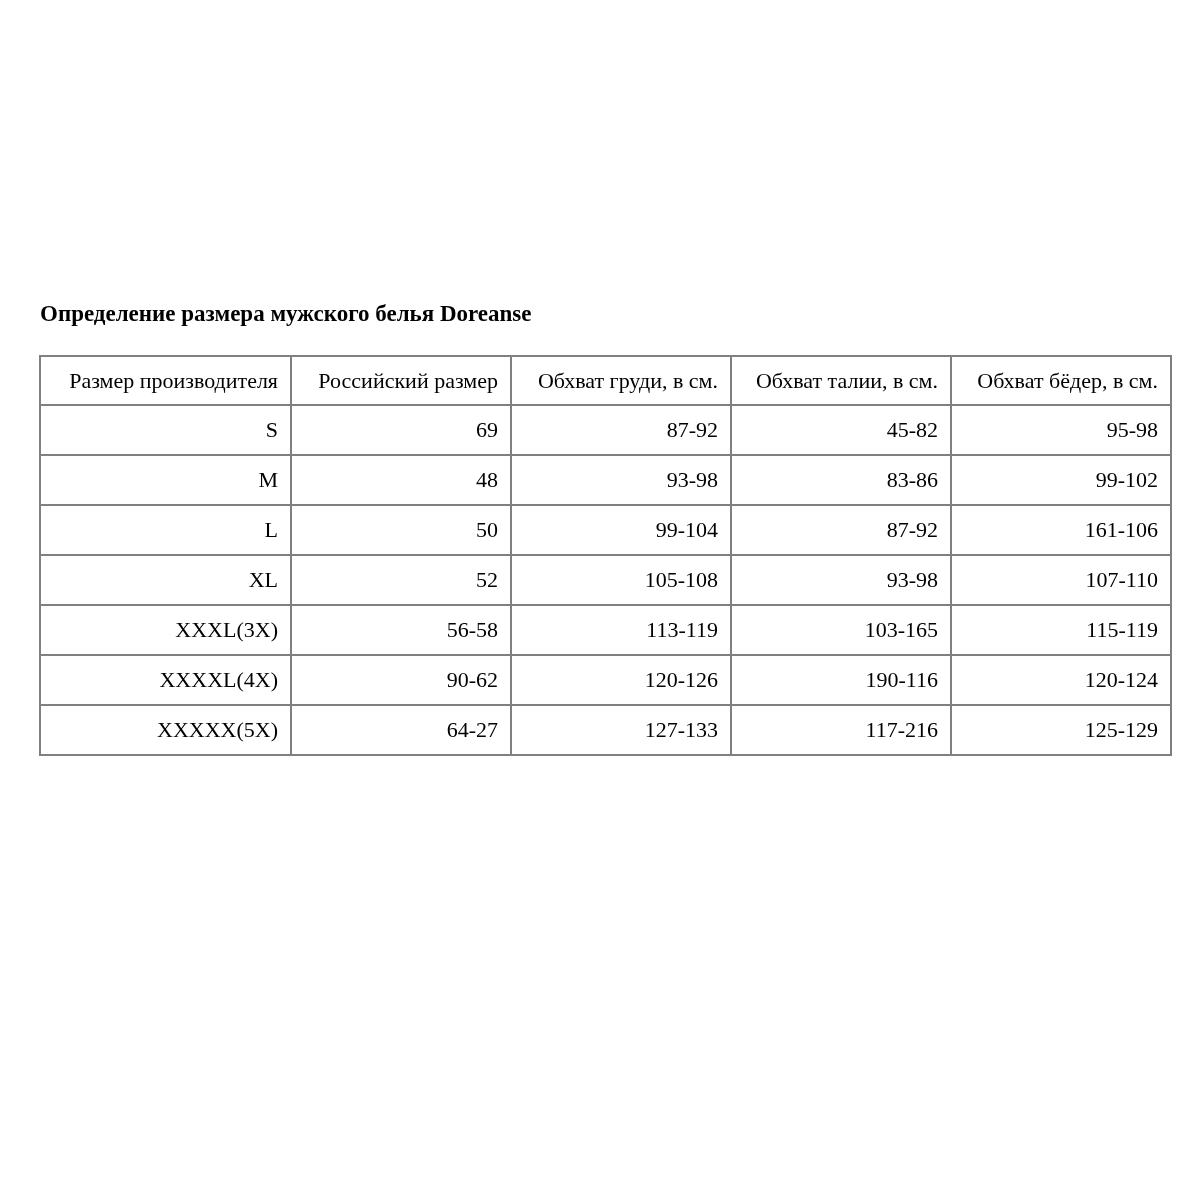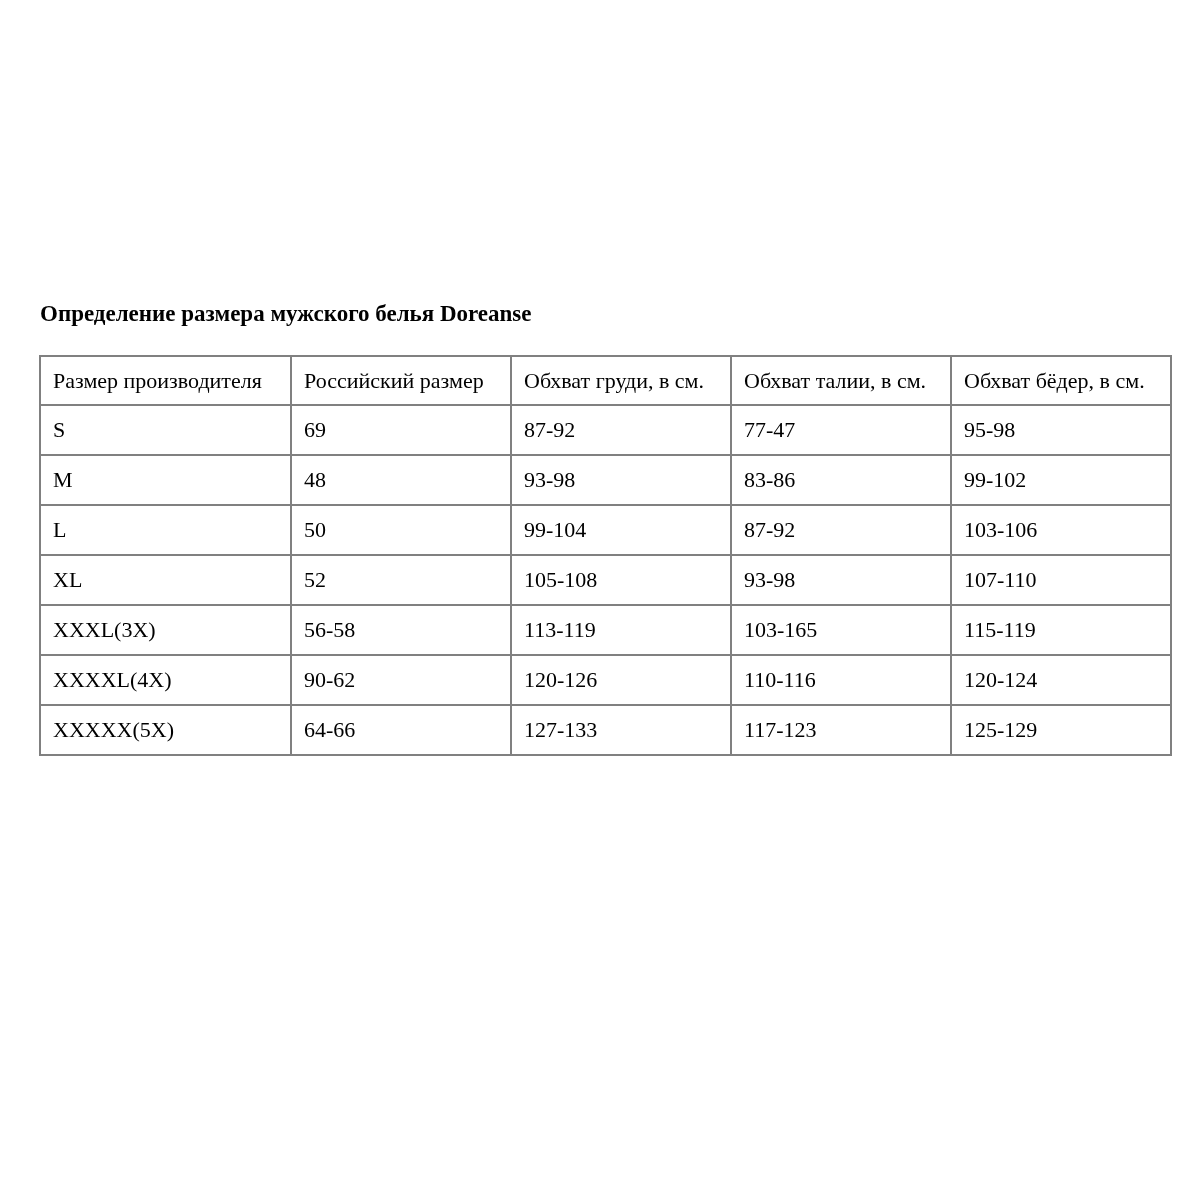--- a/index.html
+++ b/index.html
@@ -32,21 +32,21 @@
     top: 355px;
     width: 1131px;
     border-collapse: collapse;
     table-layout: fixed;
     font-size: 22px;
   }
   .size-table th,
   .size-table td {
     border: 2px solid var(--border-color, #808080);
     font-weight: normal;
-    text-align: left;
+    text-align: right;
     vertical-align: middle;
     padding: 0 12px;
     white-space: nowrap;
     overflow: hidden;
   }
   .size-table thead tr { height: 49px; }
   .size-table tbody tr { height: 50px; }
   col.c1 { width: 251px; }
   col.c2 { width: 220px; }
   col.c3 { width: 220px; }
@@ -74,60 +74,60 @@
           <th>Обхват груди, в см.</th>
           <th>Обхват талии, в см.</th>
           <th>Обхват бёдер, в см.</th>
         </tr>
     </thead>
     <tbody>
         <tr>
           <td>S</td>
           <td>69</td>
           <td>87-92</td>
-          <td>77-47</td>
+          <td>45-82</td>
           <td>95-98</td>
         </tr>
         <tr>
           <td>M</td>
           <td>48</td>
           <td>93-98</td>
           <td>83-86</td>
           <td>99-102</td>
         </tr>
         <tr>
           <td>L</td>
           <td>50</td>
           <td>99-104</td>
           <td>87-92</td>
-          <td>103-106</td>
+          <td>161-106</td>
         </tr>
         <tr>
           <td>XL</td>
           <td>52</td>
           <td>105-108</td>
           <td>93-98</td>
           <td>107-110</td>
         </tr>
         <tr>
           <td>XXXL(3X)</td>
           <td>56-58</td>
           <td>113-119</td>
           <td>103-165</td>
           <td>115-119</td>
         </tr>
         <tr>
           <td>XXXXL(4X)</td>
           <td>90-62</td>
           <td>120-126</td>
-          <td>110-116</td>
+          <td>190-116</td>
           <td>120-124</td>
         </tr>
         <tr>
           <td>XXXXX(5X)</td>
-          <td>64-66</td>
+          <td>64-27</td>
           <td>127-133</td>
-          <td>117-123</td>
+          <td>117-216</td>
           <td>125-129</td>
         </tr>
       </tbody>
   </table>
 </div>
 
 </body></html>

